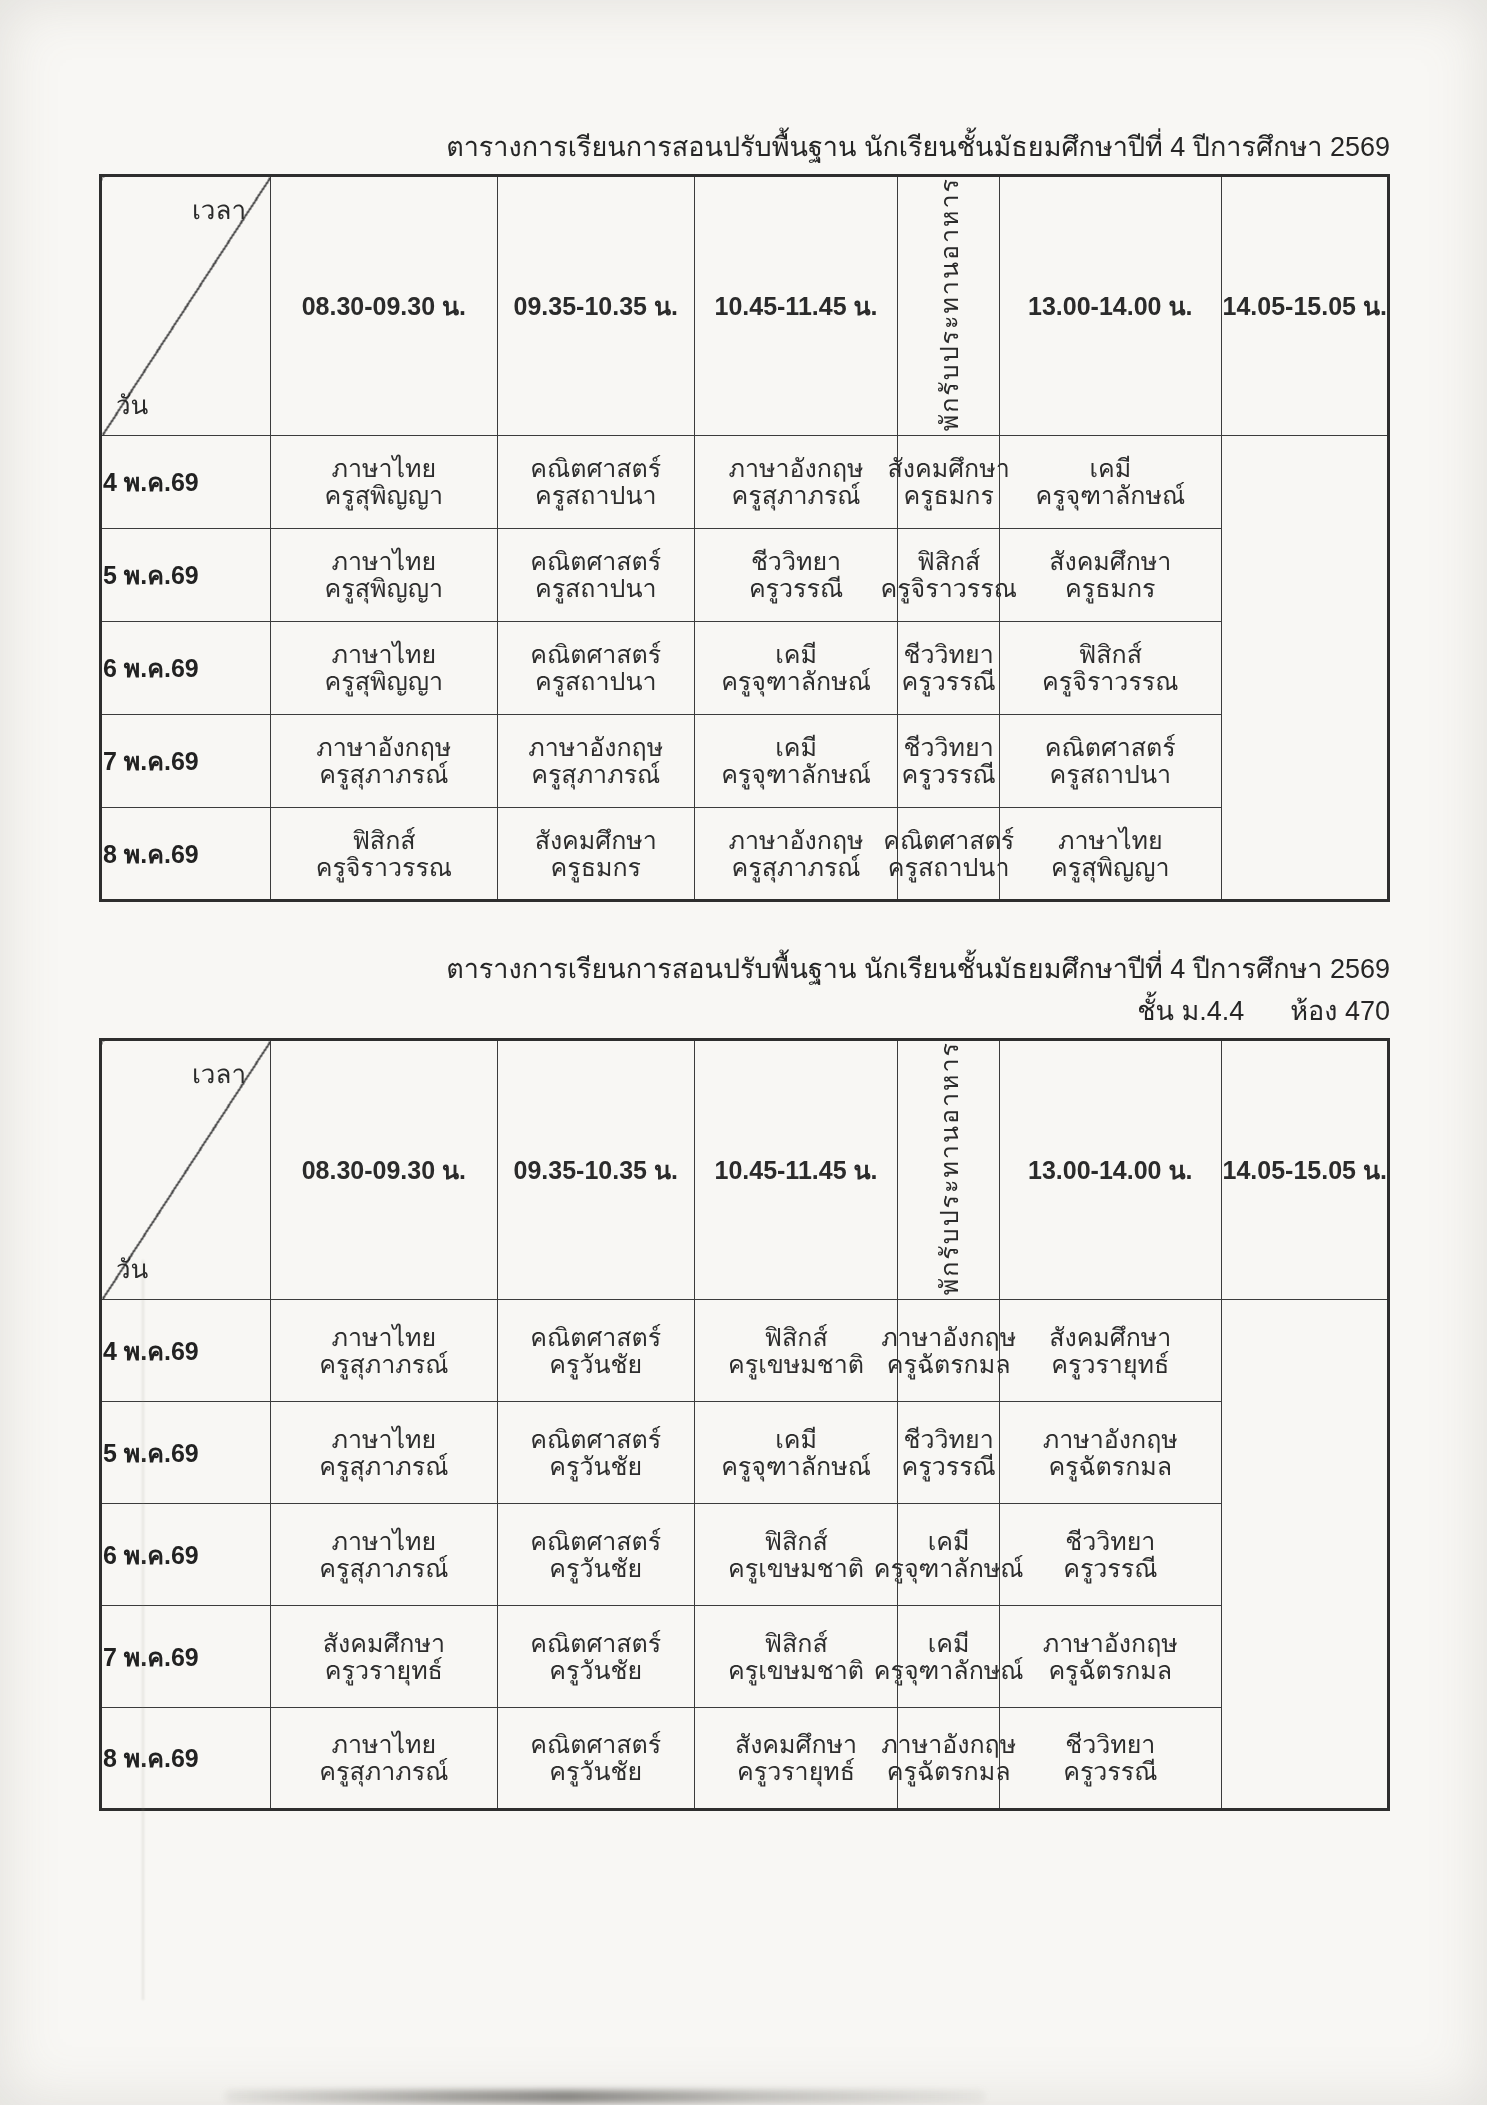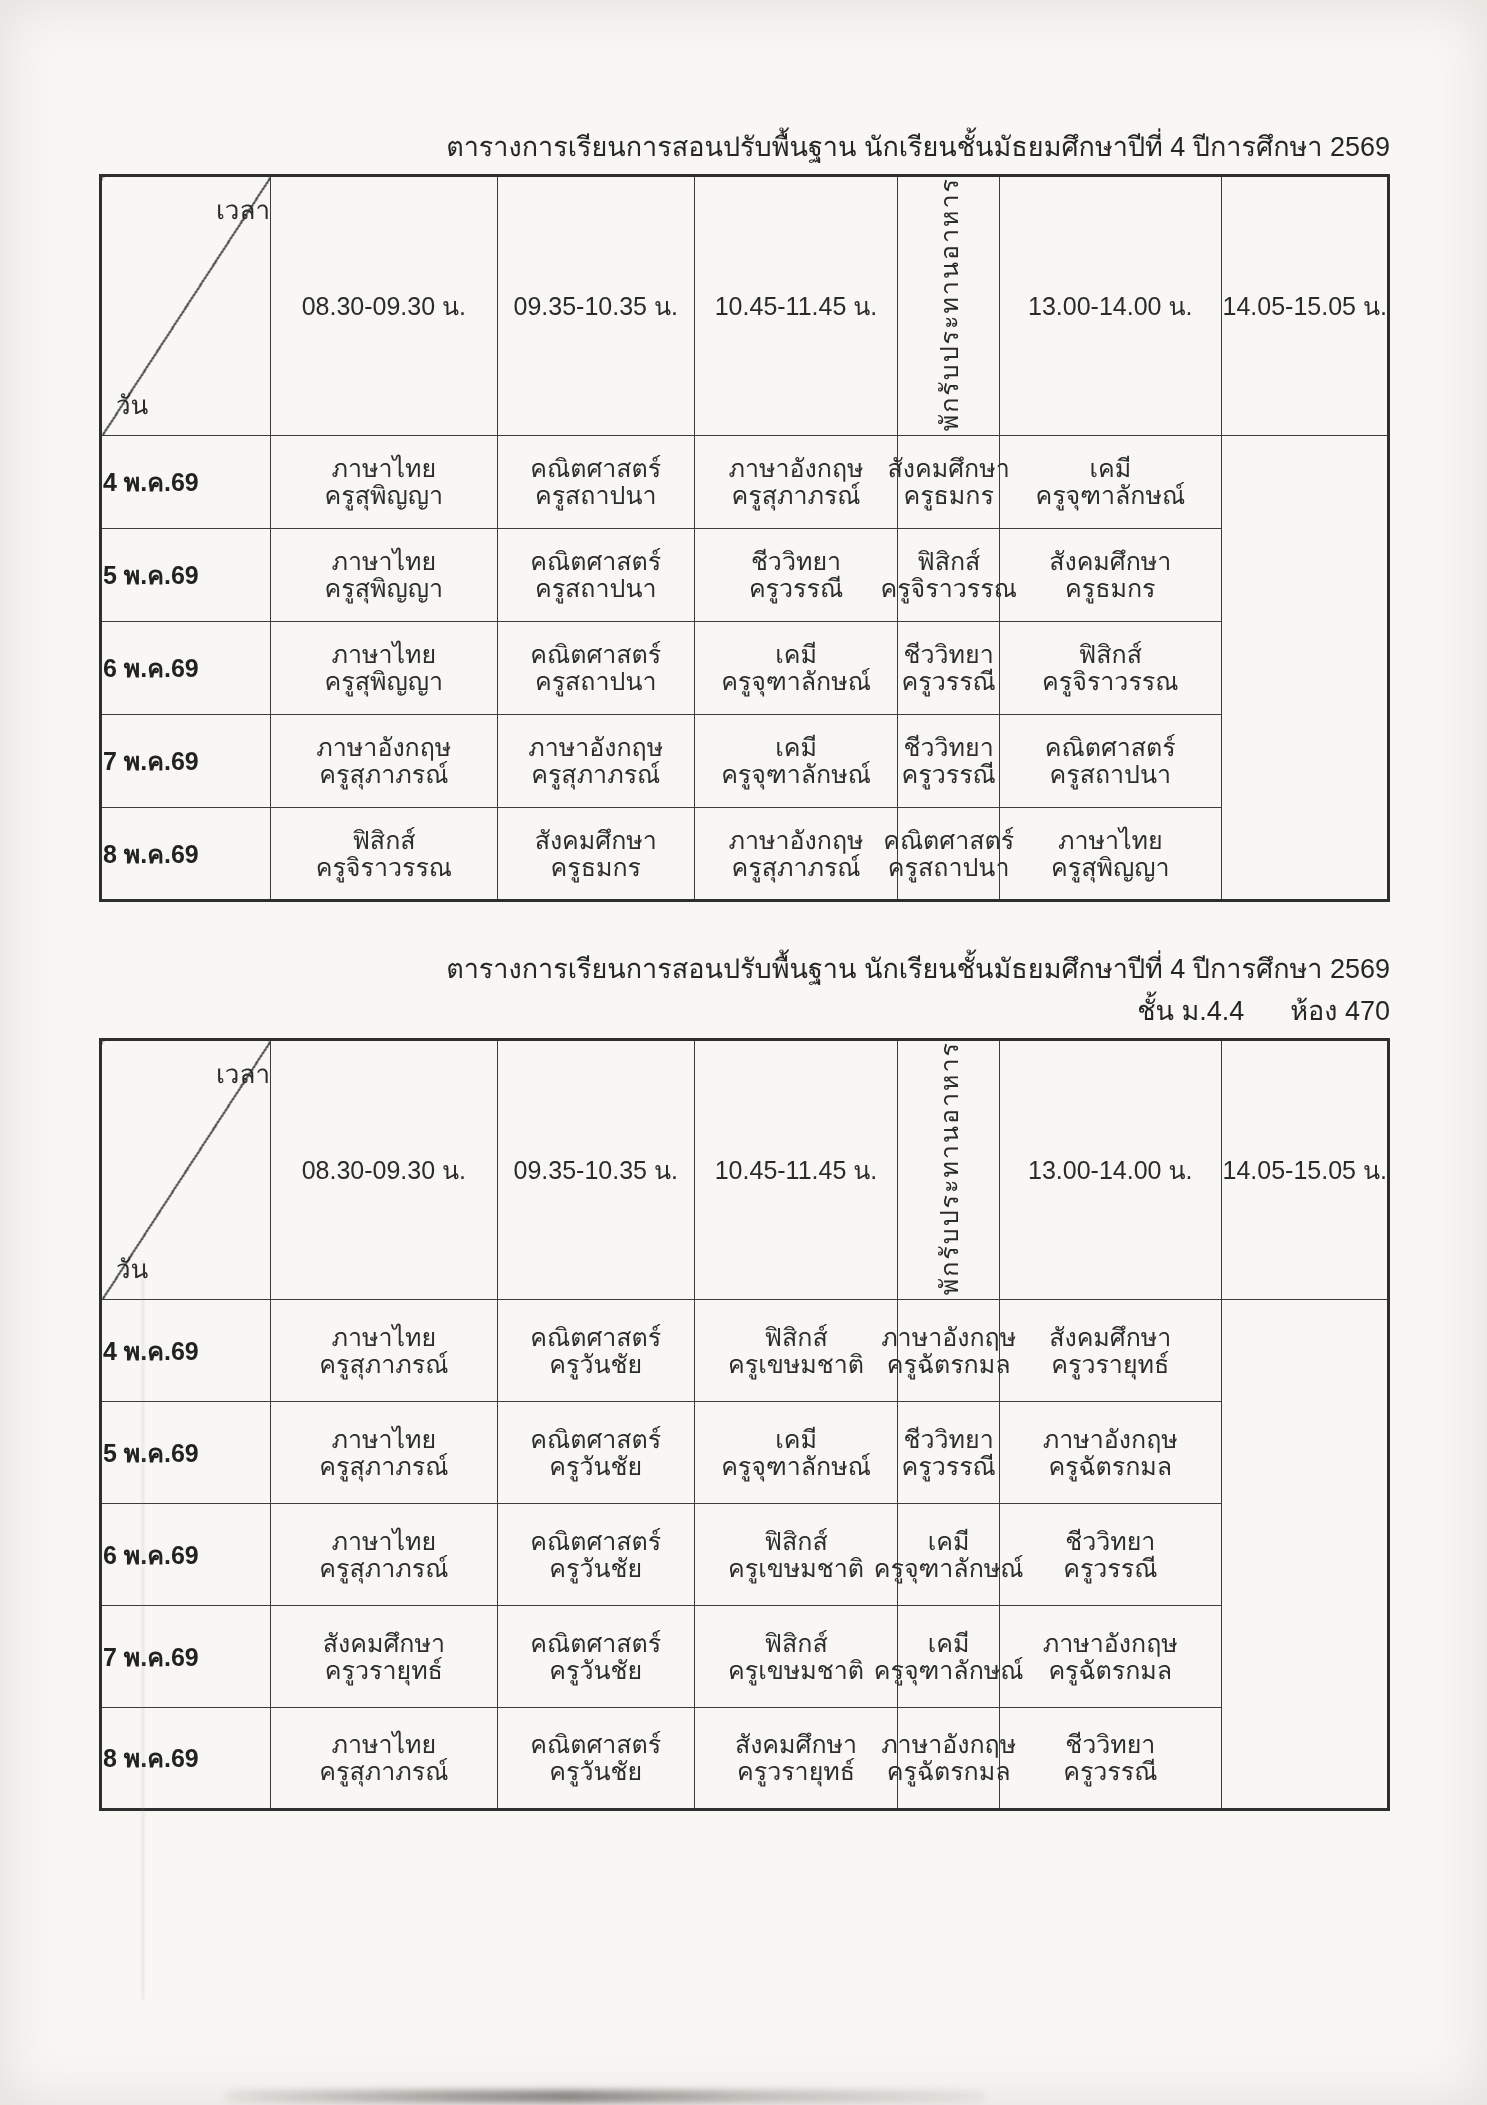--- a/index.html
+++ b/index.html
@@ -53,30 +53,30 @@
     position: relative;
     background:
       linear-gradient(to bottom right,
         transparent calc(50% - 1px),
         #4a4a4a calc(50% - 1px),
         #4a4a4a calc(50% + 1px),
         transparent calc(50% + 1px));
     font-weight: normal;
   }
   th.corner .time-label {
-    position: absolute; top: 12px; right: 0;
+    position: absolute; top: 12px; right: 24px;
     font-size: 26px; color: #2b2b2b;
   }
   th.corner .day-label {
     position: absolute; bottom: 10px; left: 14px;
     font-size: 26px; color: #2b2b2b;
   }
 
   th.period {
-    font-weight: normal;
+    font-weight: bold;
     font-size: 25px;
     color: #2b2b2b;
     text-align: center;
     vertical-align: middle;
     white-space: nowrap;
   }
 
   td.lunch-cell {
     text-align: center;
     vertical-align: middle;

